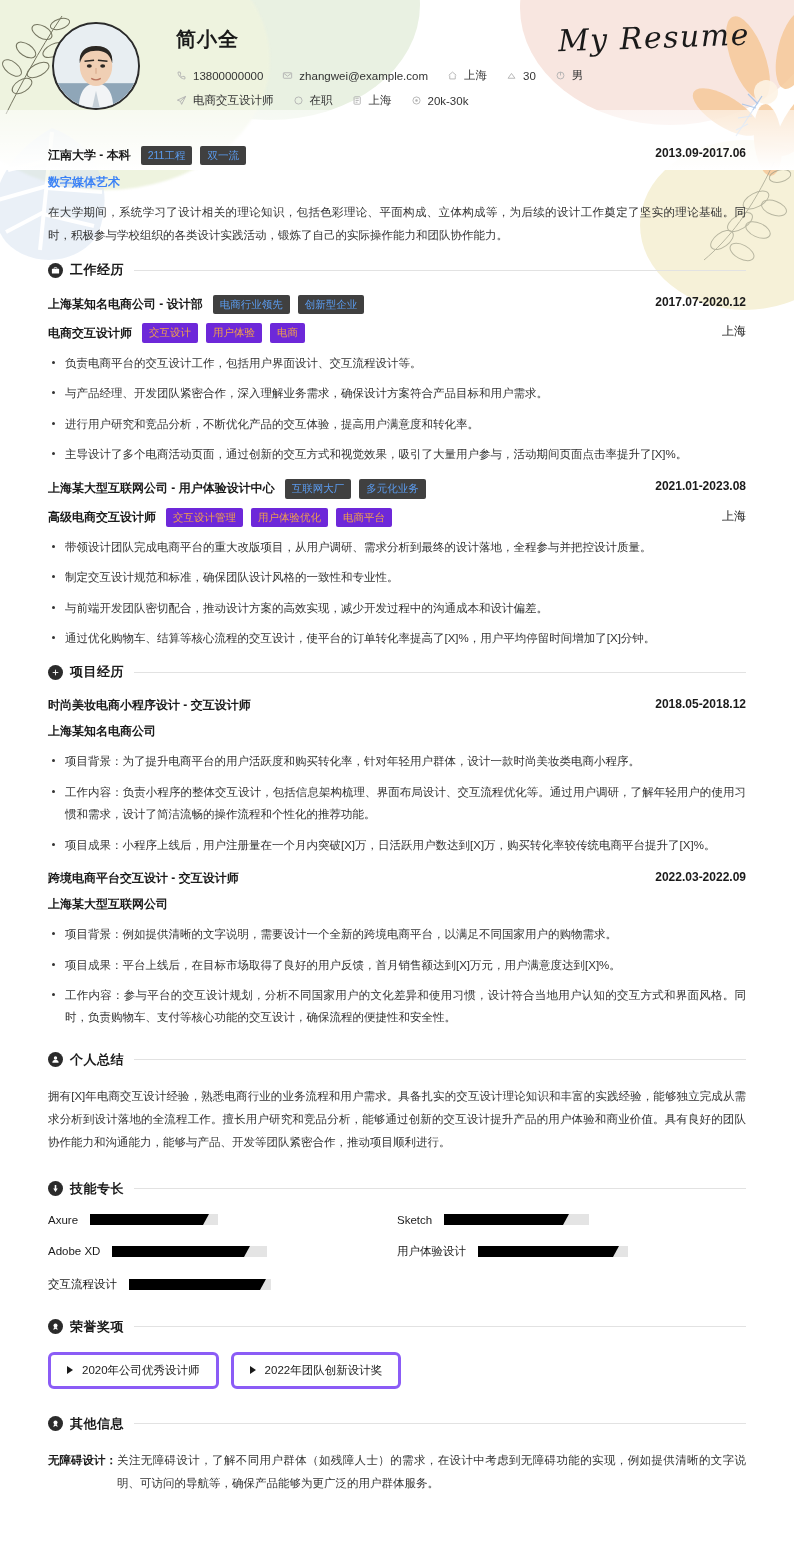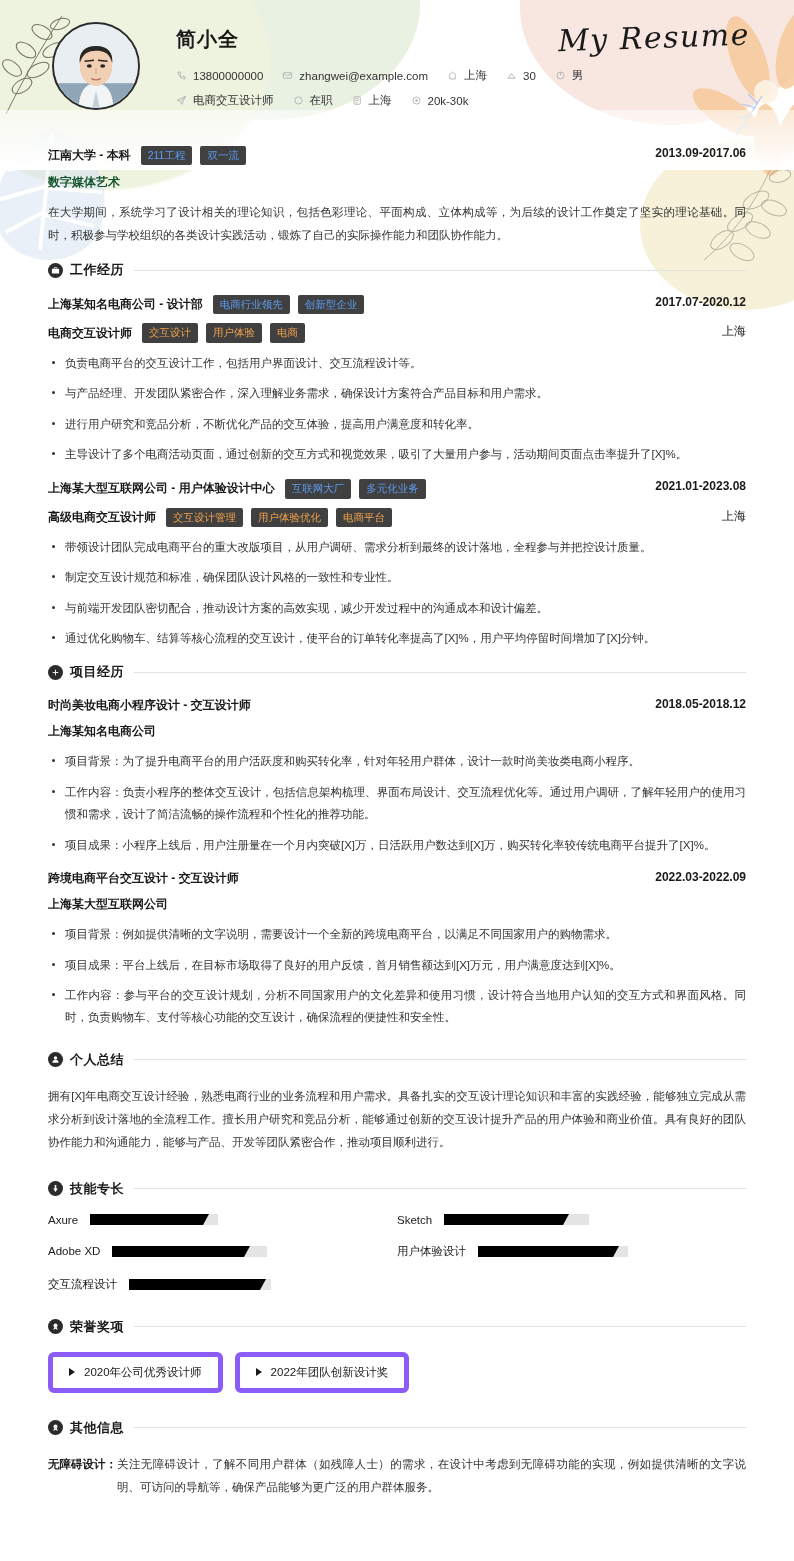--- a/index.html
+++ b/index.html
@@ -101,29 +101,29 @@
   .sec-rule { flex: 1; height: 1px; background: #e2e2e2; margin-left: 10px; }
 
   
   .entry { margin-bottom: 14px; }
   .entry-row { display: flex; align-items: flex-start; justify-content: space-between; margin-bottom: 9px; }
   .entry-left { display: flex; align-items: center; flex-wrap: wrap; min-width: 0; }
   .entry-title { font-size: 12px; font-weight: bold; color: #1a1a1a; margin-right: 10px; }
   .entry-sub   { font-size: 12px; font-weight: bold; color: #1a1a1a; margin-right: 10px; }
   .entry-date  { font-size: 12px; font-weight: bold; color: #1a1a1a; white-space: nowrap; margin-left: 12px; }
   .entry-loc   { font-size: 12px; color: #1a1a1a; white-space: nowrap; margin-left: 12px; }
-  .major { font-size: 12px; font-weight: bold; color: #14532d; margin-bottom: 10px; }
+  .major { font-size: 12px; font-weight: bold; color: #3b82f6; margin-bottom: 10px; }
   .company-line { font-size: 12px; font-weight: bold; color: #1a1a1a; margin-bottom: 10px; }
 
   .tag {
     font-size: 10.5px; padding: 2px 7px; border-radius: 2px;
     margin-right: 8px; white-space: nowrap; line-height: 1.45;
   }
   .tag-blue   { background: #404040; color: #5b9cf0; }
-  .tag-orange { background: #404040; color: #f0a04b; }
+  .tag-orange { background: #6d28d9; color: #f0a04b; }
 
   .para {
     font-size: 11.5px; line-height: 2.0; color: #333;
     text-align: justify; margin-bottom: 6px;
   }
 
   ul.bullets { list-style: none; margin: 0 0 2px 0; padding: 0; }
   ul.bullets li {
     position: relative; padding-left: 17px; margin-bottom: 8px;
     font-size: 11.5px; line-height: 1.95; color: #333; text-align: justify;
@@ -148,21 +148,21 @@
   }
   .skill-fill { position: absolute; left: 0; top: 0; height: 100%; background: #000; }
   .skill-fill::after {
     content: ""; position: absolute; right: -6px; top: 0;
     border-top: 11px solid #000; border-right: 6px solid transparent;
   }
 
   
   .awards { display: flex; flex-wrap: wrap; gap: 12px; }
   .award {
-    border: 5px solid #8b5cf6; border-radius: 6px;
+    border: 3px solid #8b5cf6; border-radius: 6px;
     padding: 8px 16px; display: flex; align-items: center;
     font-size: 11.5px; color: #1a1a1a; background: #fff;
   }
   .award .tri {
     width: 0; height: 0; margin-right: 9px;
     border-left: 6px solid #1a1a1a;
     border-top: 4px solid transparent; border-bottom: 4px solid transparent;
   }
 
   

